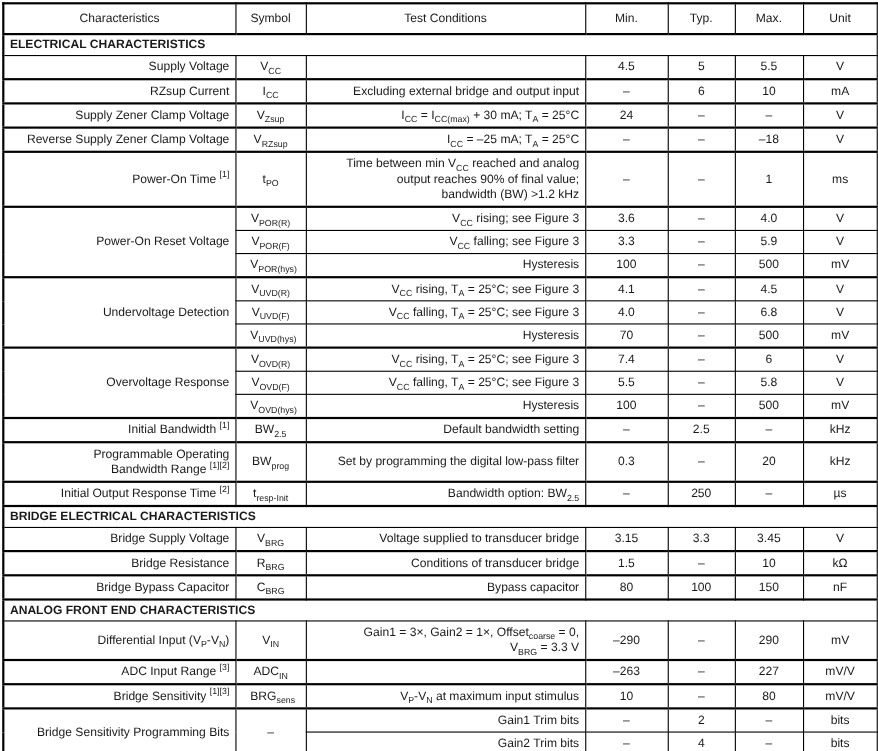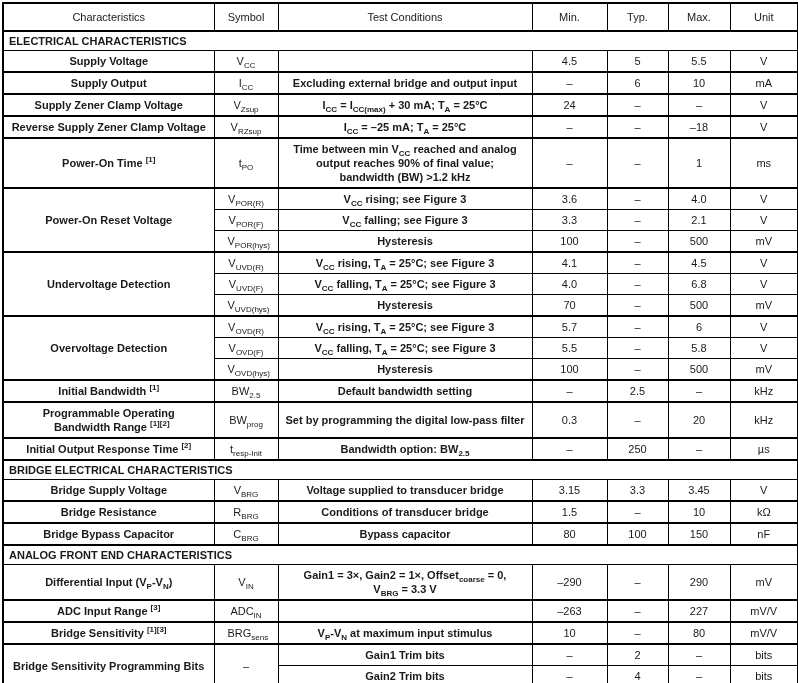--- a/index.html
+++ b/index.html
@@ -34,21 +34,21 @@
   }
   thead th {
     font-weight: normal;
     text-align: center;
     height: 22px;
     padding: 2px 2px;
     border-bottom: 2px solid #000;
   }
   tbody td { height: 20px; box-sizing: border-box; }
 
-  td.left   { text-align: center; padding: 3px 5px; font-weight: bold; }
+  td.left   { text-align: right; padding: 3px 5px; }
   td.center { text-align: center; padding: 3px 2px; }
   td.char, td.cond { white-space: pre-wrap; }
   td.symbol { text-align: center; padding: 3px 13px; white-space: nowrap; }
 
   tr.section-row td {
     font-weight: bold;
     text-align: left;
     padding: 2px 5px;
     height: 17px;
     border-top: 2px solid #000;
@@ -91,21 +91,21 @@
         <tr>
           <td class="left char">Supply Voltage</td>
           <td class="symbol">V<sub>CC</sub></td>
           <td class="left cond"></td>
           <td class="center">4.5</td>
           <td class="center">5</td>
           <td class="center">5.5</td>
           <td class="center">V</td>
         </tr>
         <tr class="group-start">
-          <td class="left char">Supply Output</td>
+          <td class="left char">RZsup Current</td>
           <td class="symbol">I<sub>CC</sub></td>
           <td class="left cond">Excluding external bridge and output input</td>
           <td class="center">–</td>
           <td class="center">6</td>
           <td class="center">10</td>
           <td class="center">mA</td>
         </tr>
         <tr class="group-start">
           <td class="left char">Supply Zener Clamp Voltage</td>
           <td class="symbol">V<sub>Zsup</sub></td>
@@ -140,21 +140,21 @@
           <td class="center">3.6</td>
           <td class="center">–</td>
           <td class="center">4.0</td>
           <td class="center">V</td>
         </tr>
         <tr>
           <td class="symbol">V<sub>POR(F)</sub></td>
           <td class="left cond">V<sub>CC</sub> falling; see Figure 3</td>
           <td class="center">3.3</td>
           <td class="center">–</td>
-          <td class="center">2.1</td>
+          <td class="center">5.9</td>
           <td class="center">V</td>
         </tr>
         <tr>
           <td class="symbol">V<sub>POR(hys)</sub></td>
           <td class="left cond">Hysteresis</td>
           <td class="center">100</td>
           <td class="center">–</td>
           <td class="center">500</td>
           <td class="center">mV</td>
         </tr>
@@ -177,24 +177,24 @@
         </tr>
         <tr>
           <td class="symbol">V<sub>UVD(hys)</sub></td>
           <td class="left cond">Hysteresis</td>
           <td class="center">70</td>
           <td class="center">–</td>
           <td class="center">500</td>
           <td class="center">mV</td>
         </tr>
         <tr class="group-start">
-          <td class="left char" rowspan="3">Overvoltage Detection</td>
+          <td class="left char" rowspan="3">Overvoltage Response</td>
           <td class="symbol">V<sub>OVD(R)</sub></td>
           <td class="left cond">V<sub>CC</sub> rising, T<sub>A</sub> = 25°C; see Figure 3</td>
-          <td class="center">5.7</td>
+          <td class="center">7.4</td>
           <td class="center">–</td>
           <td class="center">6</td>
           <td class="center">V</td>
         </tr>
         <tr>
           <td class="symbol">V<sub>OVD(F)</sub></td>
           <td class="left cond">V<sub>CC</sub> falling, T<sub>A</sub> = 25°C; see Figure 3</td>
           <td class="center">5.5</td>
           <td class="center">–</td>
           <td class="center">5.8</td>

